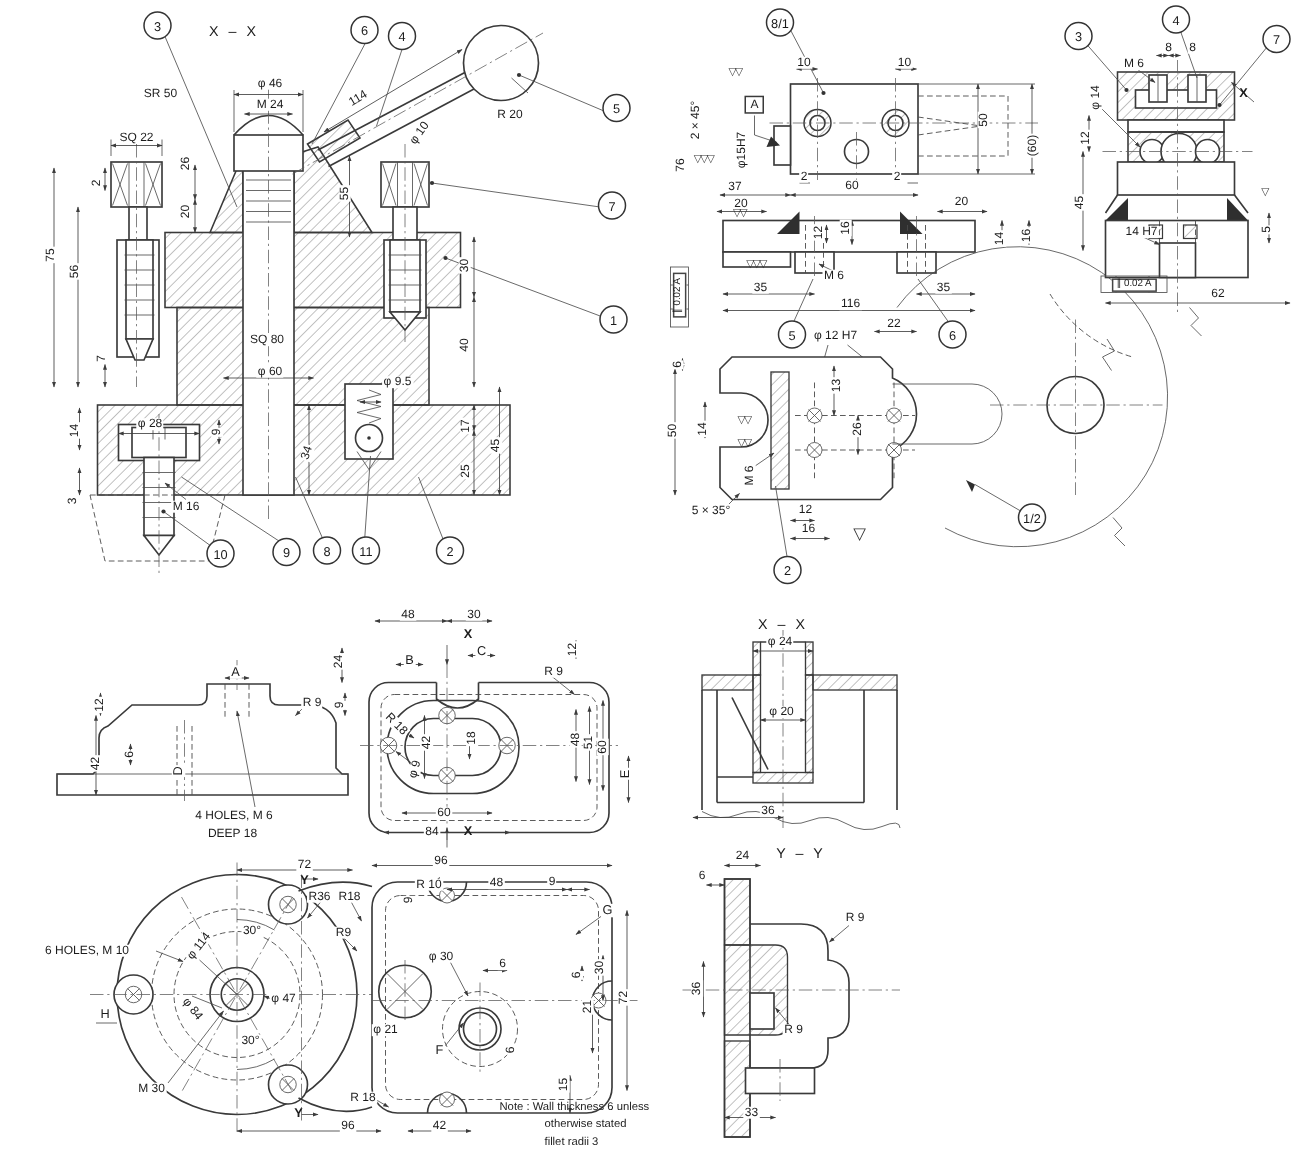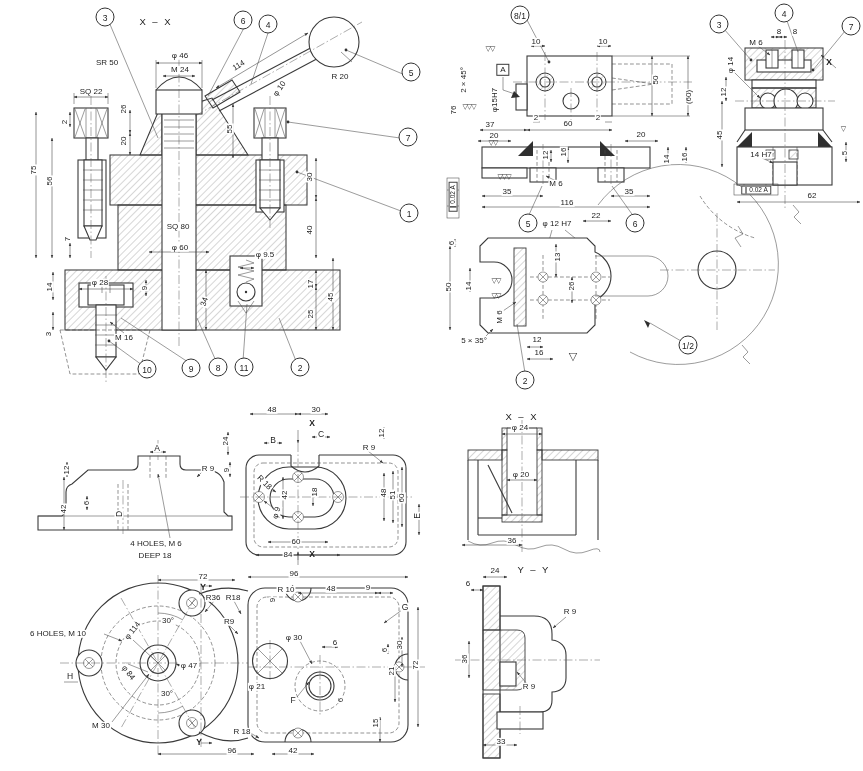--- a/index.html
+++ b/index.html
@@ -663,13 +663,18 @@
       <div class="balloon" style="left: 520px; top: 15px;">8/1</div>
       <div class="balloon" style="left: 528px; top: 223px;">5</div>
       <div class="balloon" style="left: 635px; top: 223px;">6</div>
       <div class="balloon" style="left: 525px; top: 380px;">2</div>
       <div class="balloon" style="left: 688px; top: 345px;">1/2</div>
       <div class="balloon" style="left: 719px; top: 24px;">3</div>
       <div class="balloon" style="left: 784px; top: 13px;">4</div>
       <div class="balloon" style="left: 851px; top: 26px;">7</div>
     </div>
 
+<div id="note-block">
+  <div>Note : Wall thickness 6 unless</div>
+  <div class="nl2">otherwise stated</div>
+  <div class="nl2">fillet radii 3</div>
 </div>
+</div>
 
 </body></html>

